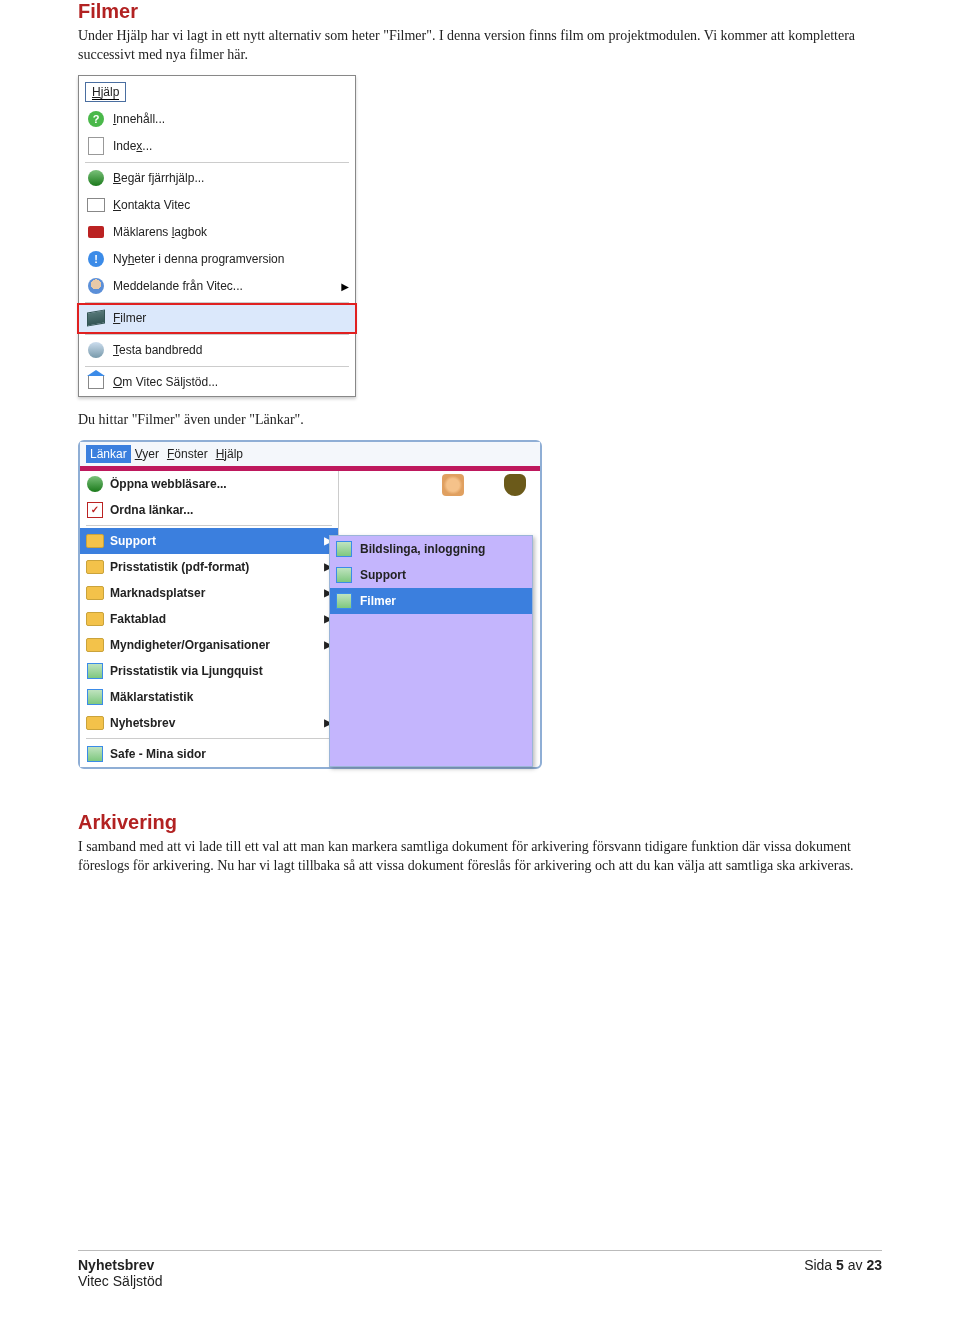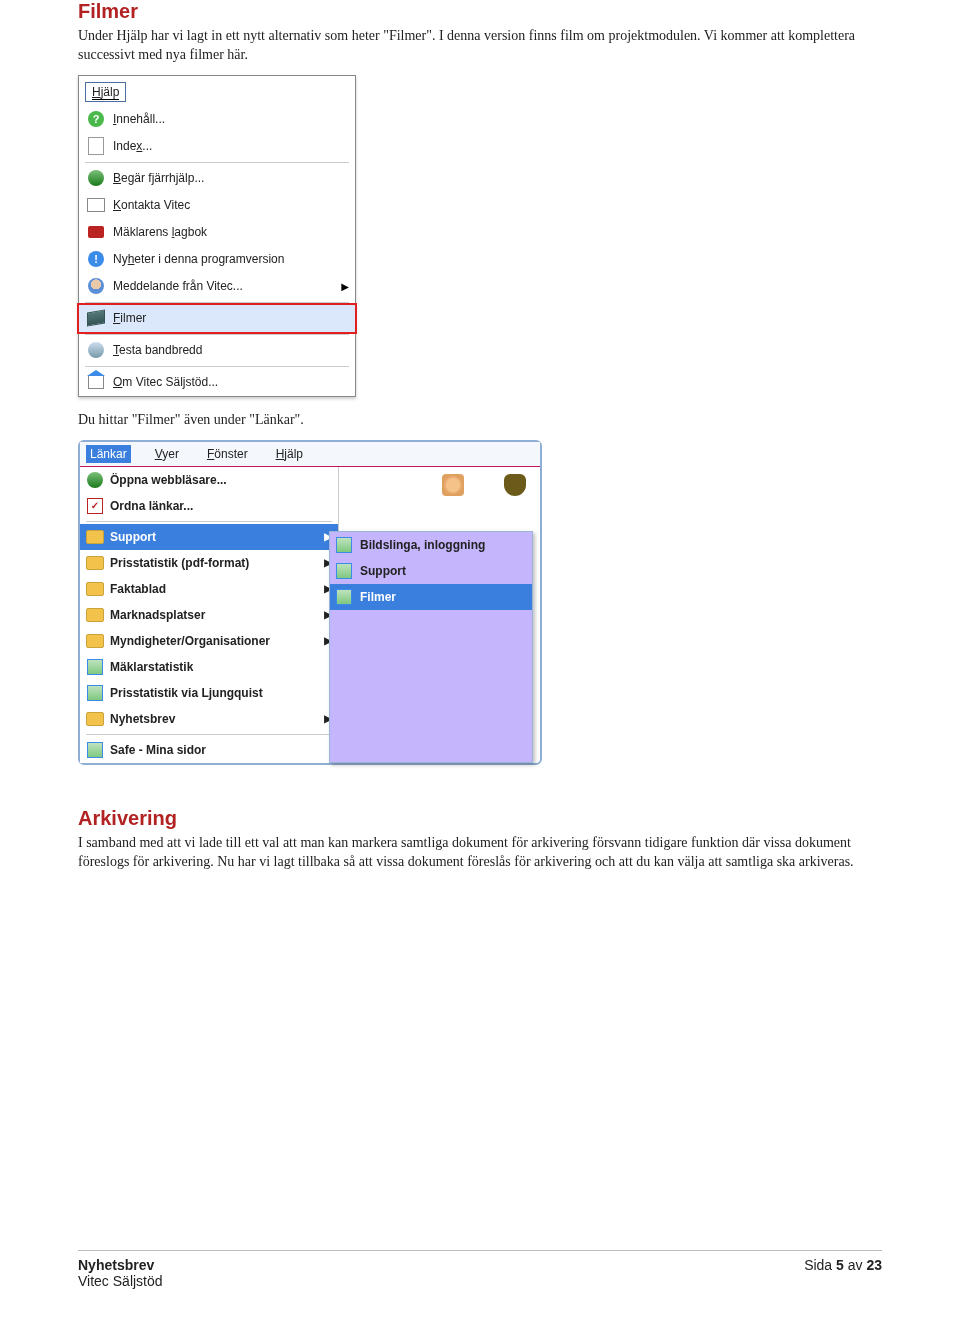--- a/index.html
+++ b/index.html
@@ -89,23 +89,23 @@
 
   
   .shot2 {
     width: 460px;
     border: 2px solid #8faed5;
     border-radius: 6px;
     position: relative;
   }
   .menubar2 {
     display: flex;
-    gap: 20px;
+    gap: 0;
     padding: 3px 6px;
-    border-bottom: 1px solid #be185d;
+    border-bottom: 5px solid #be185d;
     background: #f4f7fb;
   }
   .menubar2 .mb-item {
     padding: 2px 4px;
   }
   .menubar2 .mb-item.active {
     background: #3b7fde;
     color: #fff;
   }
   .menu2-body { display:flex;font-weight:bold; }
@@ -299,48 +299,48 @@
           <span class="icon">
               <span class="ic-folder"></span>
             </span>
           <span>Prisstatistik (pdf-format)</span>
           <span class="submenu-arrow">▶</span>
         </div>
         <div class="row">
           <span class="icon">
               <span class="ic-folder"></span>
             </span>
+          <span>Marknadsplatser</span>
+          <span class="submenu-arrow">▶</span>
+        </div>
+        <div class="row">
+          <span class="icon">
+              <span class="ic-folder"></span>
+            </span>
           <span>Faktablad</span>
           <span class="submenu-arrow">▶</span>
         </div>
         <div class="row">
           <span class="icon">
               <span class="ic-folder"></span>
             </span>
-          <span>Marknadsplatser</span>
-          <span class="submenu-arrow">▶</span>
-        </div>
-        <div class="row">
-          <span class="icon">
-              <span class="ic-folder"></span>
-            </span>
           <span>Myndigheter/Organisationer</span>
           <span class="submenu-arrow">▶</span>
         </div>
         <div class="row">
           <span class="icon">
               <span class="ic-sq"></span>
             </span>
+          <span>Prisstatistik via Ljungquist</span>
+        </div>
+        <div class="row">
+          <span class="icon">
+              <span class="ic-sq"></span>
+            </span>
           <span>Mäklarstatistik</span>
-        </div>
-        <div class="row">
-          <span class="icon">
-              <span class="ic-sq"></span>
-            </span>
-          <span>Prisstatistik via Ljungquist</span>
         </div>
         <div class="row">
           <span class="icon">
               <span class="ic-folder"></span>
             </span>
           <span>Nyhetsbrev</span>
           <span class="submenu-arrow">▶</span>
         </div>
         <div class="sep"></div>
         <div class="row">

